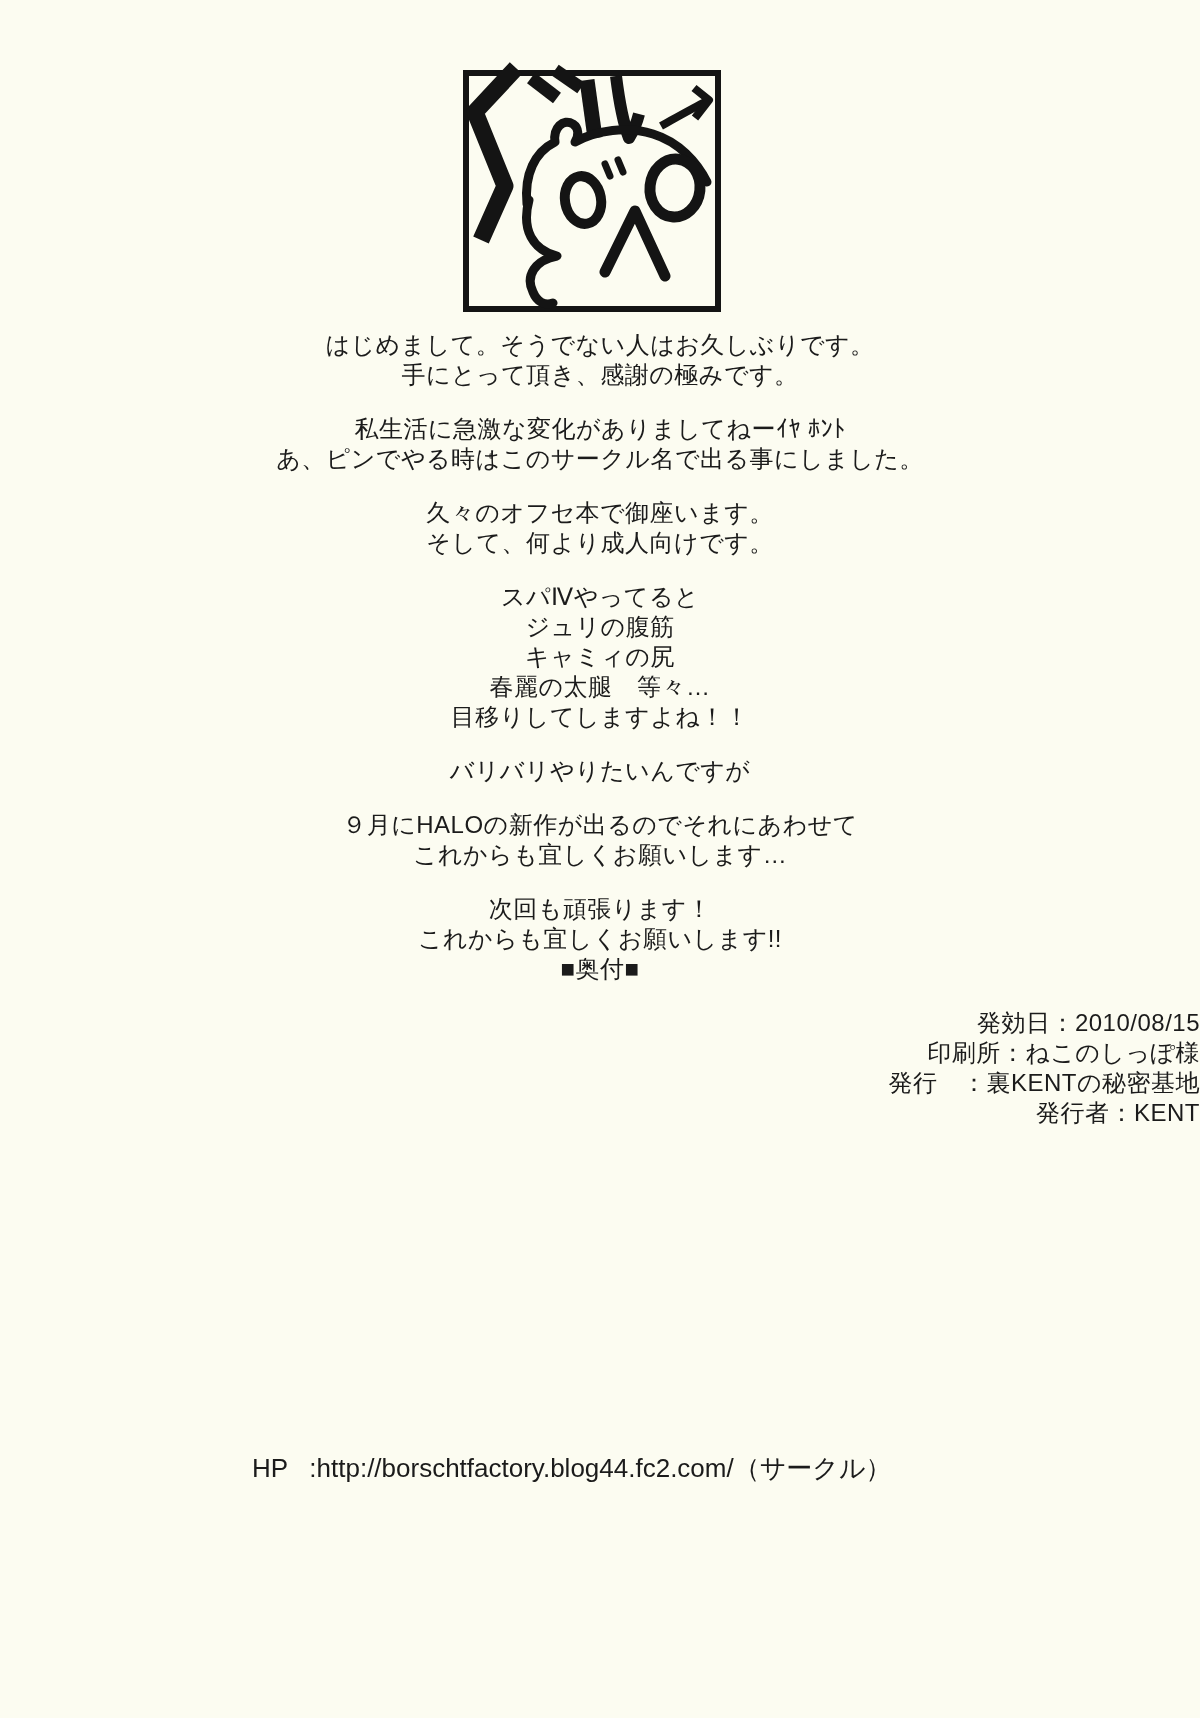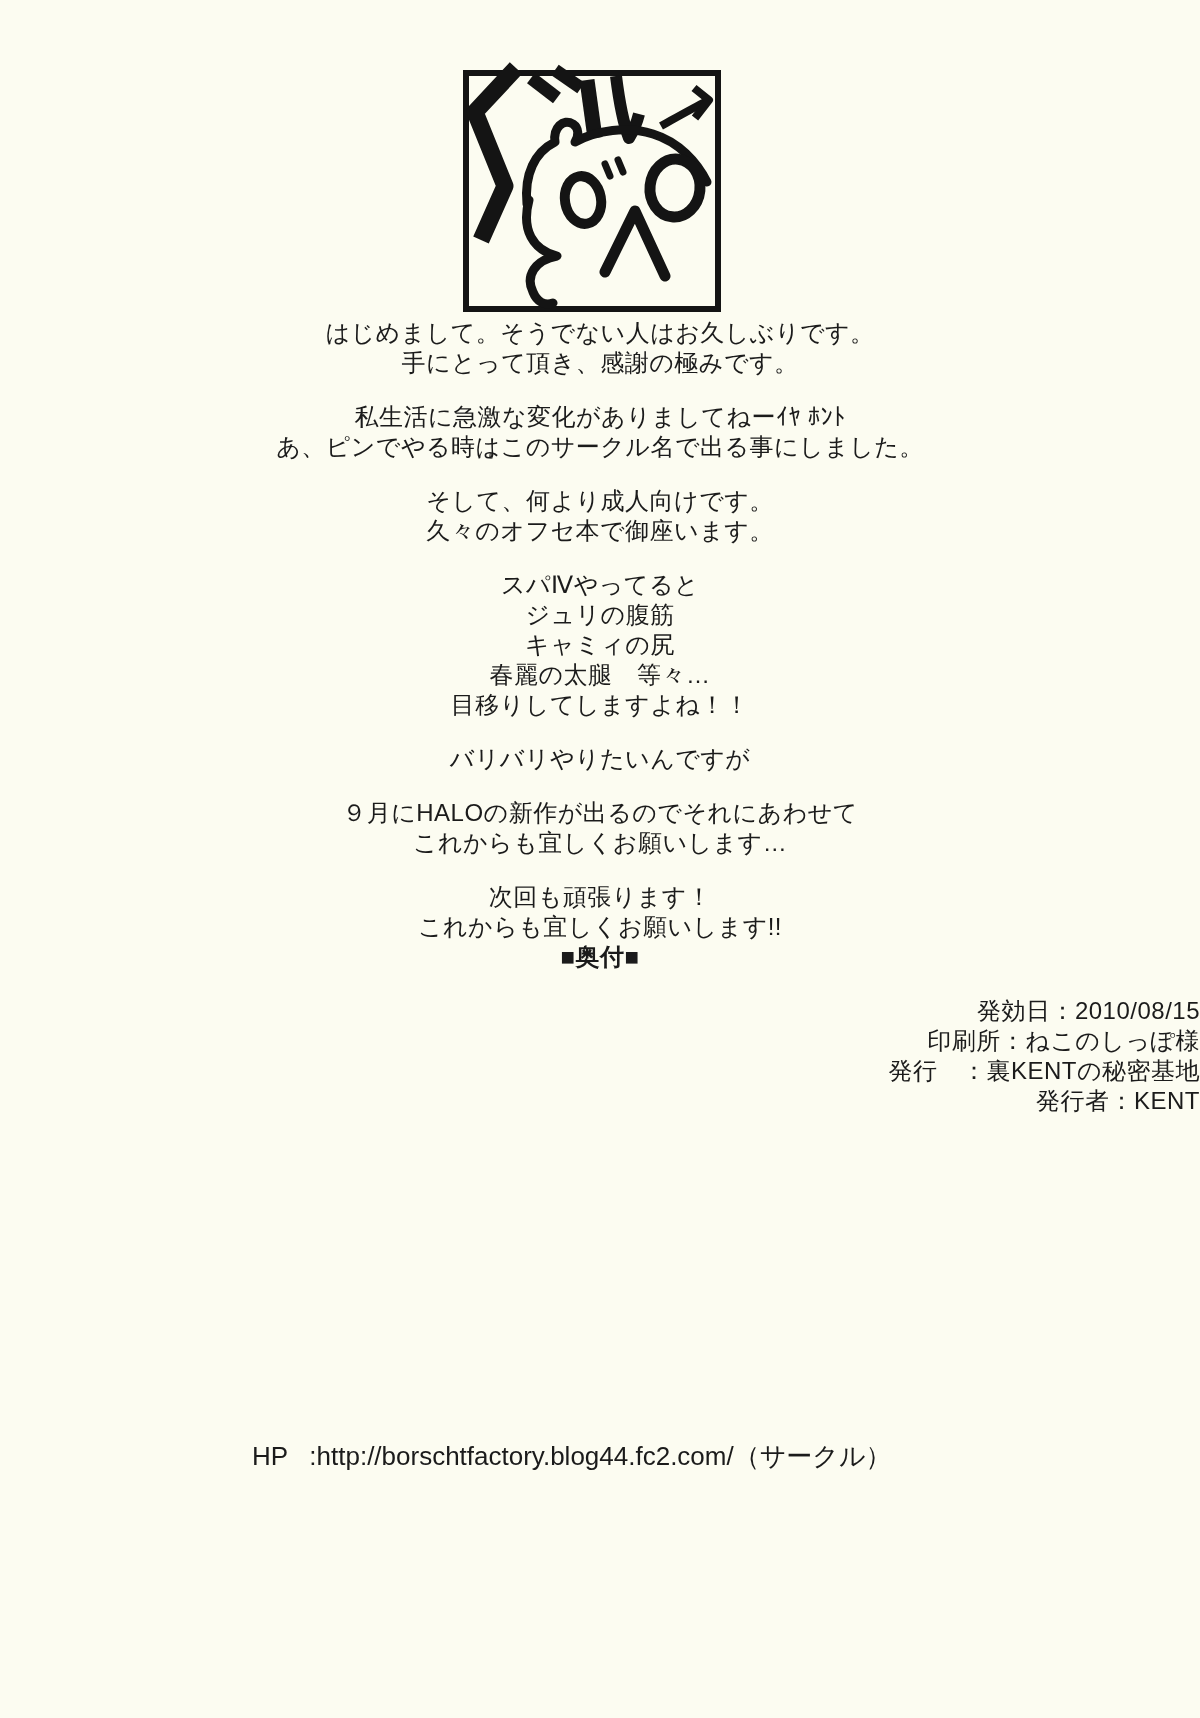--- a/index.html
+++ b/index.html
@@ -23,23 +23,23 @@
   .content {
     position:absolute;
     left:0; top:0; right:0;
     padding-top:318px;
     text-align:center;
     font-size:24px;
     line-height:30px;
     letter-spacing:0.5px;
   }
   .content section { margin:24px 0 0 0; }
-  .content section:first-child { margin-top:0; }
+  .content section:first-child { margin-top:12px; }
   .content p { margin:0; }
-  .colophon-title { margin-top:24px;font-weight:bold; }
+  .colophon-title { margin-top:24px; }
   .colophon { margin-top:24px;text-align:right; }
   .footer {
     margin-top:238px;
     text-align:left;
     padding-left:252px;
     font-size:26px;
     line-height:41px;
     letter-spacing:0px;
     white-space:pre;
   }
@@ -93,22 +93,22 @@
       <p>はじめまして。そうでない人はお久しぶりです。</p>
       <p>手にとって頂き、感謝の極みです。</p>
     </section>
 
     <section>
       <p>私生活に急激な変化がありましてねーｲﾔ ﾎﾝﾄ</p>
       <p>あ、ピンでやる時はこのサークル名で出る事にしました。</p>
     </section>
 
     <section>
+      <p>久々のオフセ本で御座います。</p>
       <p>そして、何より成人向けです。</p>
-      <p>久々のオフセ本で御座います。</p>
     </section>
 
     <section>
       <p>スパⅣやってると</p>
       <p>ジュリの腹筋</p>
       <p>キャミィの尻</p>
       <p>春麗の太腿　等々…</p>
       <p>目移りしてしますよね！！</p>
     </section>
 

